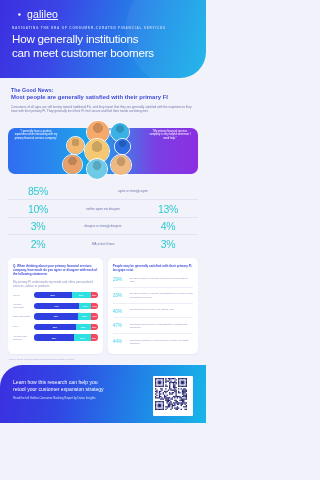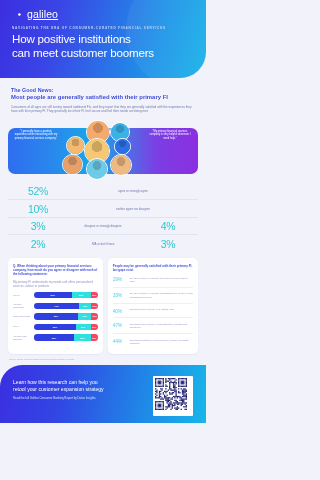--- a/index.html
+++ b/index.html
@@ -129,21 +129,21 @@
       <span class="logo-mark">
         <svg width="11" height="11" viewBox="0 0 11 11">
           <path d="M5.5 0.6A4.9 4.9 0 1 0 5.5 10.4A4.0 4.0 0 0 1 5.5 0.6Z" fill="#ffffff"></path>
           <circle cx="7.4" cy="5.5" r="1.25" fill="#ffffff"></circle>
         </svg>
       </span>
       <span class="logo-text">galileo</span>
     </div>
     <div class="kicker">NAVIGATING THE ERA OF CONSUMER-CURATED FINANCIAL SERVICES</div>
     <div class="hero-title">
-      <div>How positive institutions</div>
+      <div>How generally institutions</div>
       <div>can meet customer boomers</div>
     </div>
   </div>
 
   <div class="gn">
     <div class="gn-h1">The Good News:</div>
     <div class="gn-h2">Most people are generally satisfied with their primary FI</div>
     <div class="gn-body">Consumers of all ages are still turning toward traditional FIs, and they report that they are generally satisfied with the experiences they have with their primary FI. They generally trust their FI, feel secure and feel their needs are being met.</div>
   </div>
 
@@ -174,26 +174,27 @@
           <i style="background: radial-gradient(circle at 50% 32%, rgba(0, 0, 0, 0.18) 0px, rgba(0, 0, 0, 0.18) 26%, rgba(255, 255, 255, 0) 27%), rgb(239, 185, 130);"></i>
         </div>
         <div class="av" style="left: 86px; top: 38px; width: 20px; height: 20px; background: rgb(110, 203, 232);">
           <i style="background: radial-gradient(circle at 50% 32%, rgba(0, 0, 0, 0.18) 0px, rgba(0, 0, 0, 0.18) 26%, rgba(255, 255, 255, 0) 27%), rgb(110, 203, 232);"></i>
         </div>
       </div>
   </div>
 
   <div class="stats">
     <div class="srow">
-      <div class="sval">52%</div>
+      <div class="sval">85%</div>
       <div class="slabel">agree or strongly agree</div>
     </div>
     <div class="srow">
       <div class="sval">10%</div>
       <div class="slabel">neither agree nor disagree</div>
+      <div class="sval right">13%</div>
     </div>
     <div class="srow">
       <div class="sval">3%</div>
       <div class="slabel">disagree or strongly disagree</div>
       <div class="sval right">4%</div>
     </div>
     <div class="srow">
       <div class="sval">2%</div>
       <div class="slabel">N/A or don't know</div>
       <div class="sval right">3%</div>

